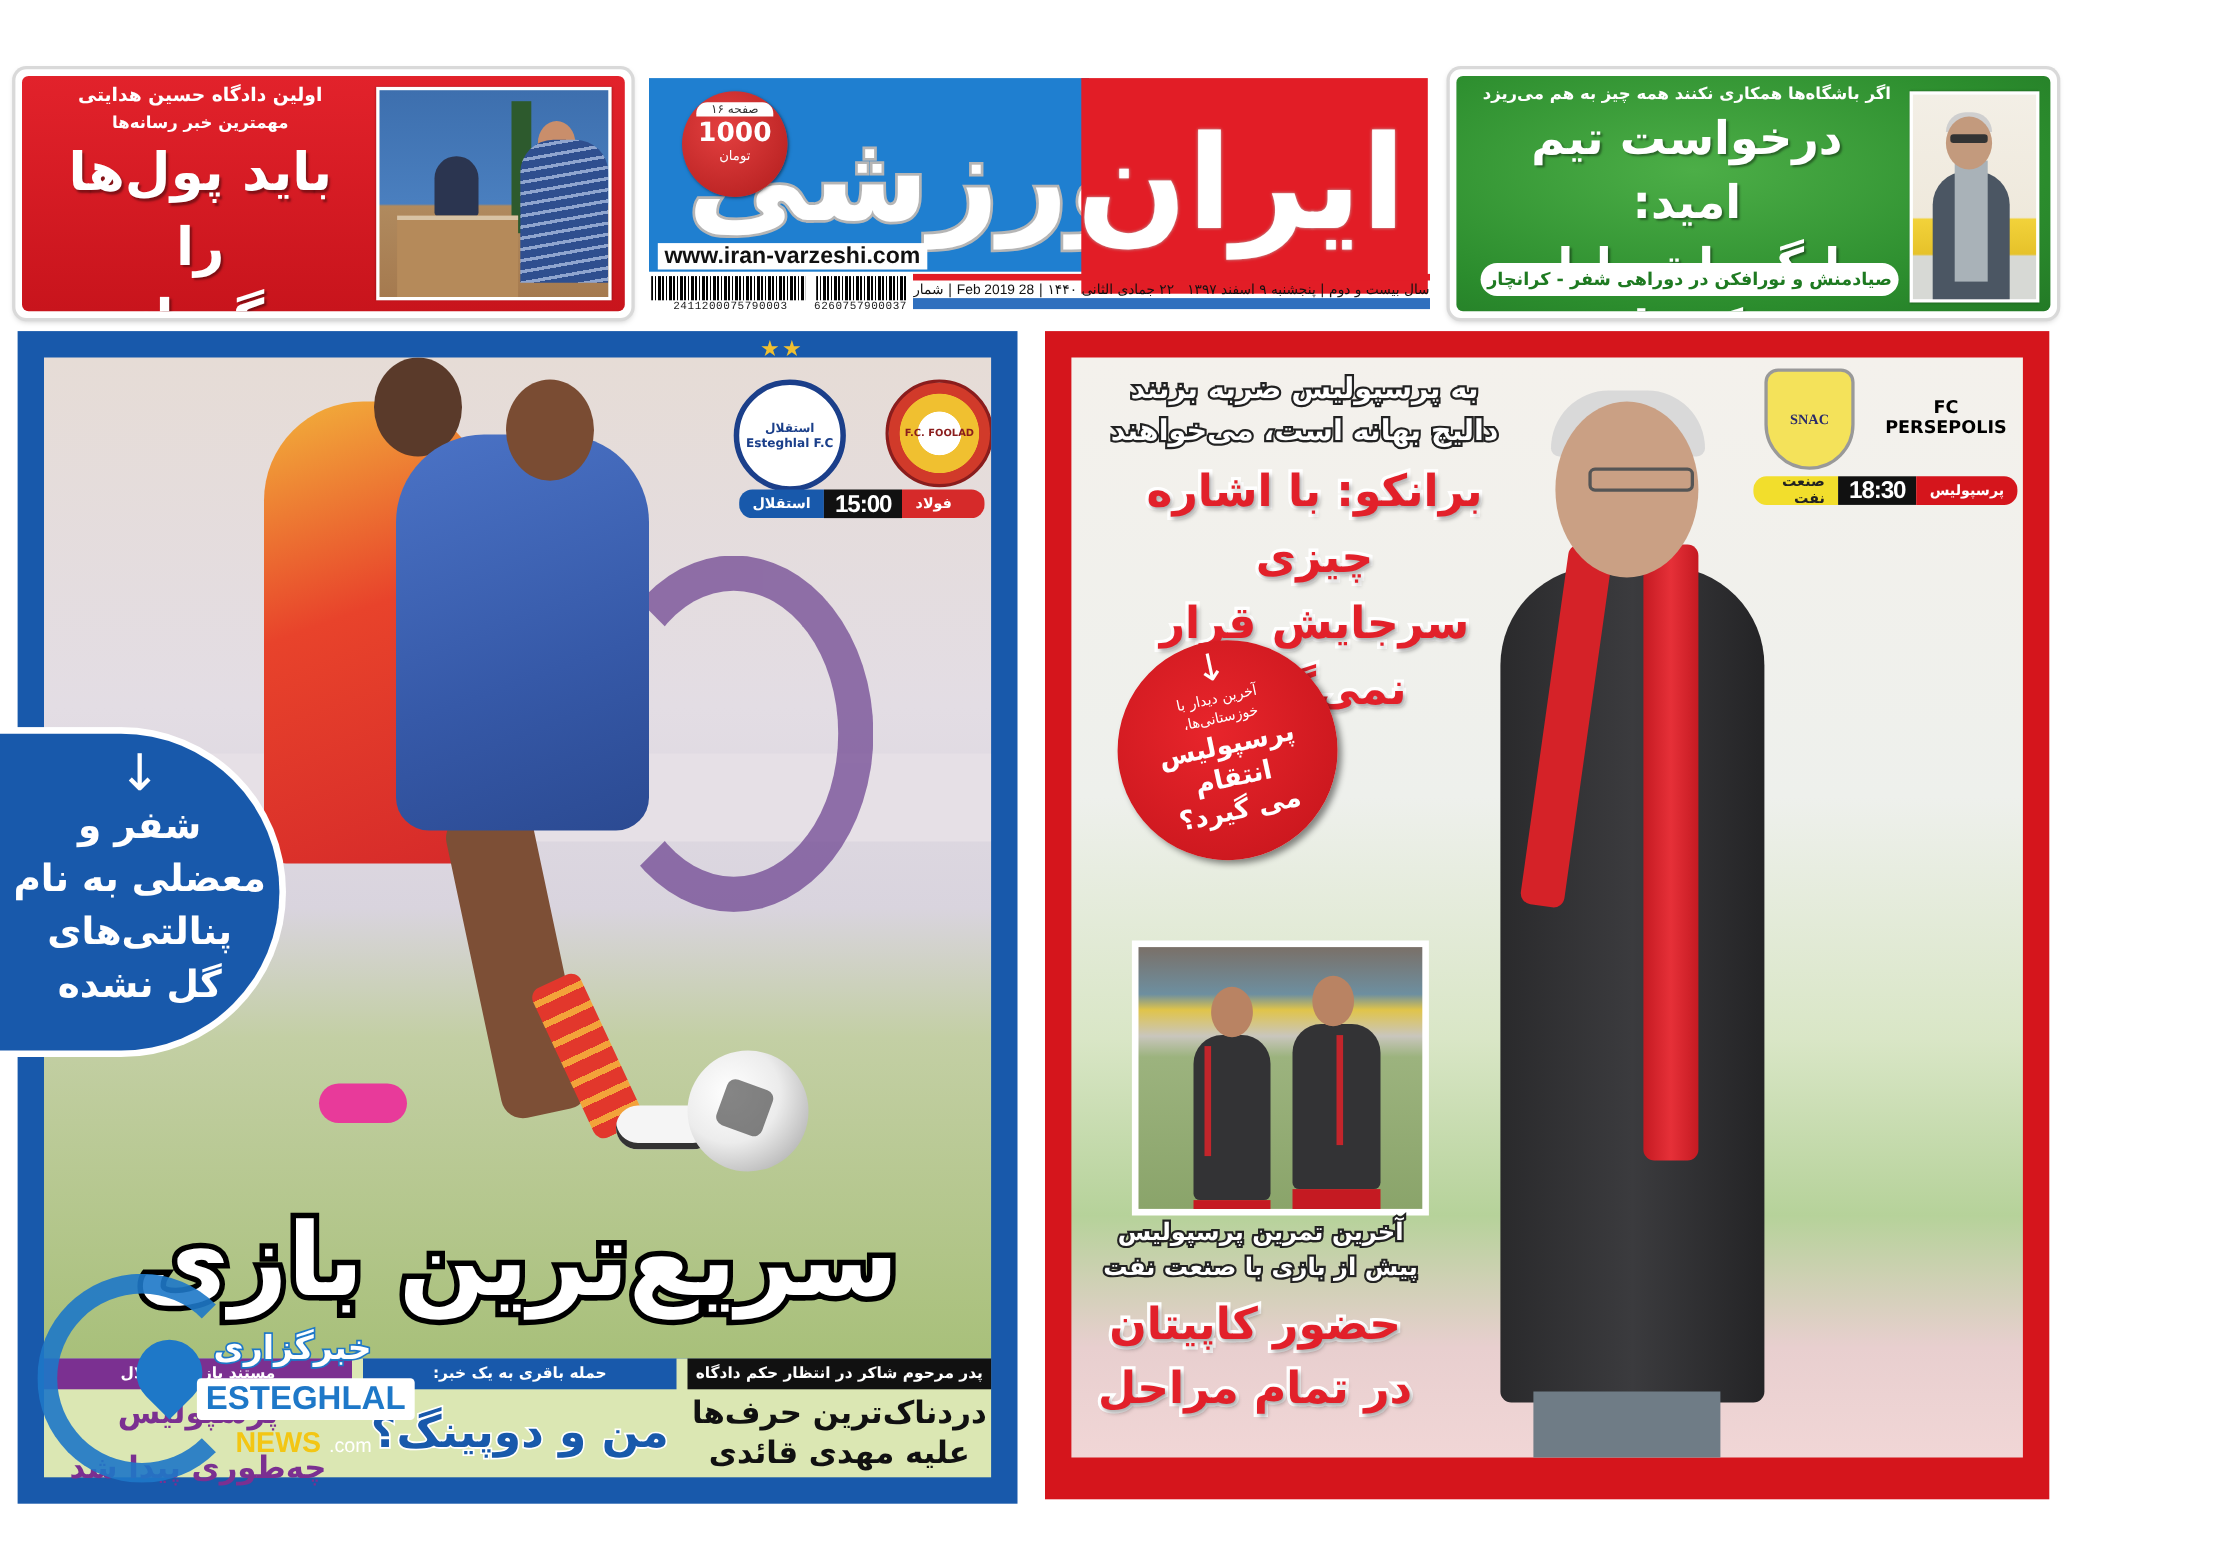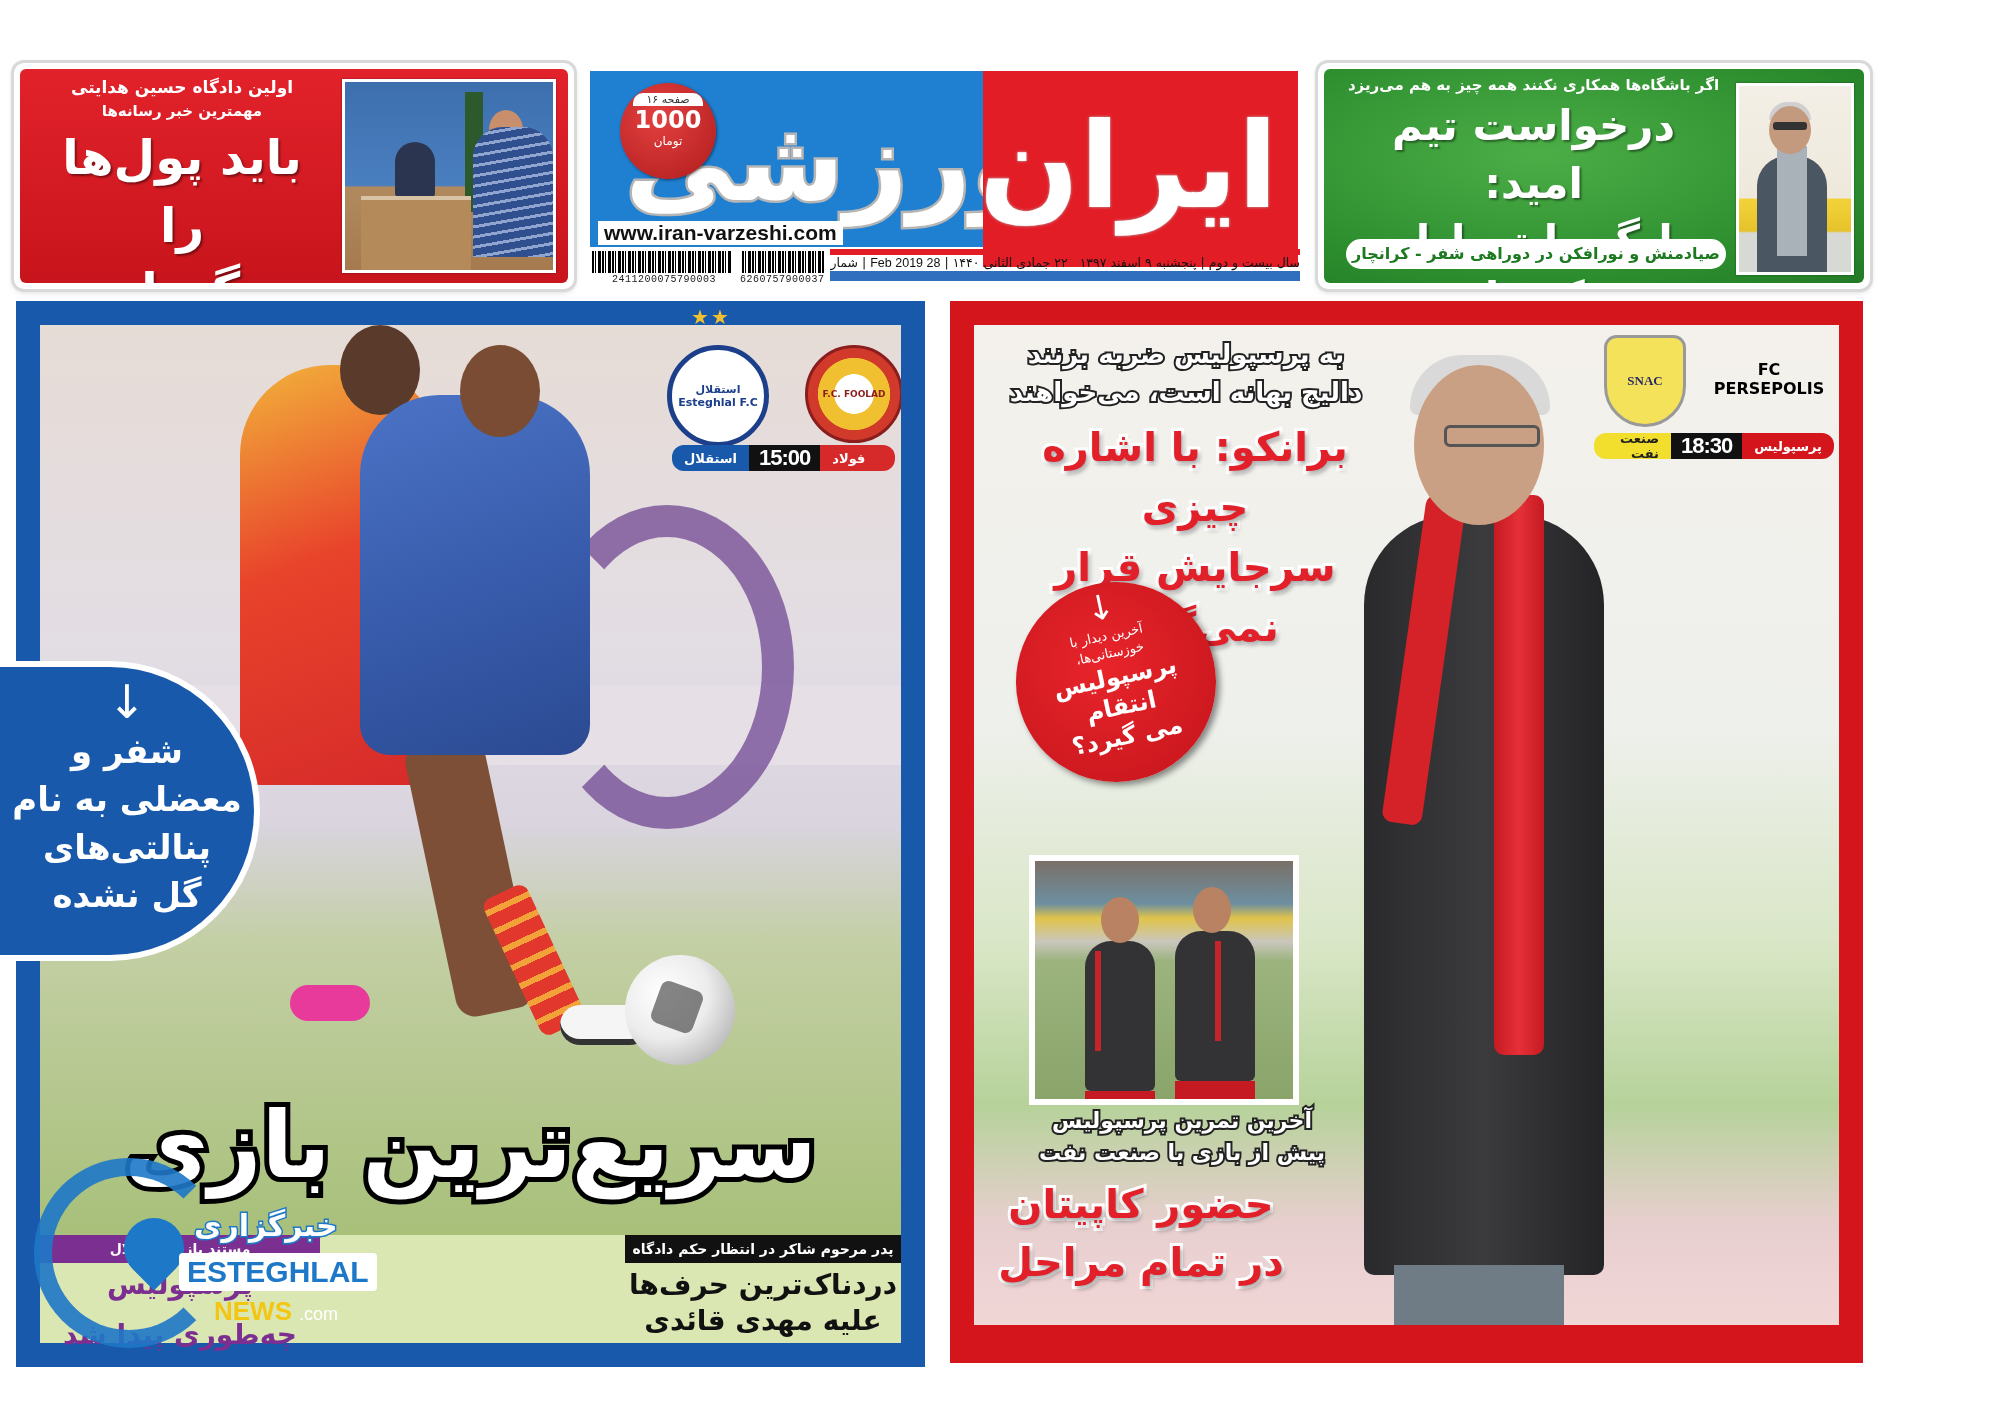--- a/index.html
+++ b/index.html
@@ -161,21 +161,21 @@
 
   .training-photo { position:absolute; left: 55px; top: 530px; width: 270px; height: 250px; background: #fff; padding: 6px; box-sizing: border-box; }
   .training-photo .img { width: 100%; height: 100%; position: relative; overflow: hidden;
     background: linear-gradient(180deg, #7a7068 0%, #6d8fa0 18%, #e0c44a 24%, #c9c6bd 34%, #9cb37e 42%, #8aa46a 100%); }
   .runner { position:absolute; width: 70px; height: 150px; border-radius: 26px 26px 6px 6px; background: #333335; }
   .runner .hd { position:absolute; left: 16px; top: -44px; width: 38px; height: 46px; border-radius: 50%; background: #b98363; }
   .runner .shorts { position:absolute; left: 0; bottom: -40px; width: 70px; height: 40px; background: #c51a22; }
   .runner .stripe { position:absolute; left: 10px; top: 10px; width: 6px; height: 100px; background: #c3252b; }
 
   .pr-sub-kicker { position:absolute; left: 22px; top: 780px; width: 300px; text-align: center; color: #fff; font-weight: bold; font-size: 22px; line-height: 32px;
-    -webkit-text-stroke: 4px #222; paint-order: stroke fill; direction: rtl; margin-left: 36px; }
+    -webkit-text-stroke: 4px #222; paint-order: stroke fill; direction: rtl; }
   .pr-sub-head { position:absolute; left: 12px; top: 850px; width: 310px; text-align: center; color: #e2202a; font-weight: bold; font-size: 40px; line-height: 58px;
     -webkit-text-stroke: 6px #fff; paint-order: stroke fill; text-shadow: 2px 3px 4px rgba(0,0,0,0.35); direction: rtl; }
 </style>
 </head>
 <body>
 
 <div id="teaser-left" class="teaser">
   <div class="teaser-inner">
     <div class="abs" style="left:12px;top:6px;width:300px;">
       <div class="t-kicker rtl">اولین دادگاه حسین هدایتی</div>
@@ -280,20 +280,24 @@
   </div>
 
   <div class="main-headline">سریع‌ترین بازی هفته</div>
 
   <div class="sub-cols">
     <div class="sub-col c1">
       <div class="sub-kicker">پدر مرحوم شاکر در انتظار حکم دادگاه</div>
       <div class="sub-head">دردناک‌ترین حرف‌ها</div>
       <div class="sub-head" style="margin-top:0;">علیه مهدی قائدی</div>
     </div>
+    <div class="sub-col c2">
+      <div class="sub-kicker">حمله باقری به یک خبر:</div>
+      <div class="sub-head">من و دوپینگ؟</div>
+    </div>
     <div class="sub-col c3">
       <div class="sub-kicker">مستند بازی استقلال</div>
       <div class="sub-head">پرسپولیس</div>
       <div class="sub-head" style="margin-top:14px;">چه‌طوری پیدا شد</div>
     </div>
   </div>
 </div>
 
 <div class="watermark">
   <div class="wm-ring"></div>

